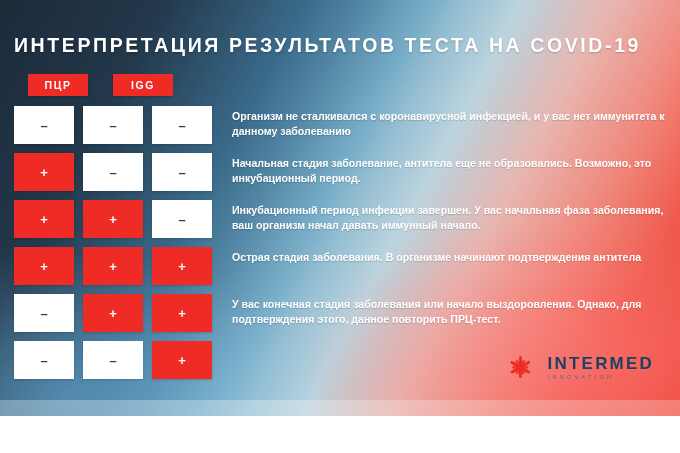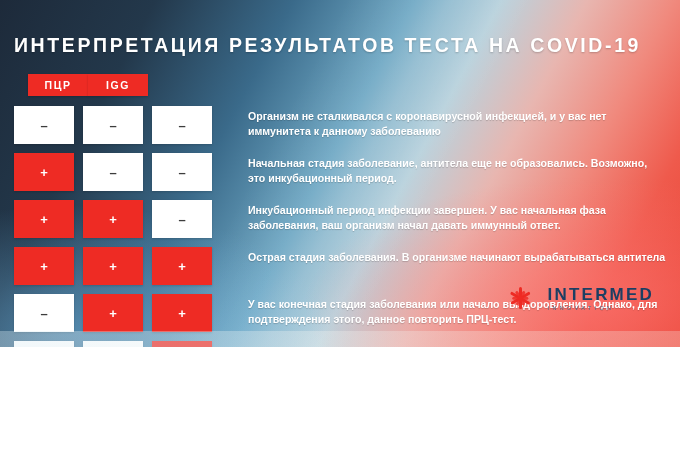--- a/index.html
+++ b/index.html
@@ -3,21 +3,21 @@
 <meta charset="utf-8">
 <style>
   * { box-sizing: border-box; margin: 0; padding: 0; }
   html, body {
     width: 680px; height: 453px;
     font-family: "Liberation Sans", sans-serif;
     overflow: hidden;
   }
   #canvas {
     position: relative;
-    width: 680px; height: 347px;
+    width: 680px; height: 416px;
     background:
       radial-gradient(ellipse 70% 60% at 88% 88%, rgba(255,120,120,0.55) 0%, rgba(255,120,120,0) 62%),
       radial-gradient(ellipse 60% 55% at 10% 95%, rgba(120,190,235,0.45) 0%, rgba(120,190,235,0) 65%),
       linear-gradient(118deg, #1d2a3a 0%, #23384b 18%, #3a6a8a 34%, #6fa8c4 48%, #b9d2dd 58%, #e8b6b0 68%, #f08a7e 78%, #ef5a4c 88%, #e8402f 100%);
     overflow: hidden;
   }
   
   #canvas::before {
     content: "";
     position: absolute; inset: 0;
@@ -32,21 +32,21 @@
     font-size: 19.5px;
     font-weight: bold;
     letter-spacing: 2.6px;
     white-space: nowrap;
     text-shadow: 0 1px 2px rgba(0,0,0,0.22);
   }
   .col-headers {
     position: absolute;
     left: 14px; top: 74px;
     display: flex;
-    gap: 0;
+    gap: 25px;
     padding-left: 14px;
   }
   .col-head {
     width: 60px; height: 22px;
     background: #ee2b24;
     color: #ffffff;
     font-size: 10.5px;
     font-weight: bold;
     letter-spacing: 1.6px;
     display: flex; align-items: center; justify-content: center;
@@ -67,21 +67,21 @@
   .cell {
     width: 60px; height: 38px;
     display: flex; align-items: center; justify-content: center;
     font-size: 13px;
     font-weight: bold;
     box-shadow: 0 1px 2px rgba(0,0,0,0.16);
   }
   .cell.neg { background: #ffffff; color: #3d3d3d; }
   .cell.pos { background: #ee2b24; color: #ffffff; }
   .desc {
-    margin-left: 36px;
+    margin-left: 20px;
     color: #ffffff;
     font-size: 10.6px;
     font-weight: bold;
     line-height: 15px;
     max-width: 460px;
     padding-top: 3px;
     text-shadow: 0 1px 1px rgba(0,0,0,0.18);
   }
   
   .logo {
@@ -154,30 +154,30 @@
       </div>
       <div class="desc">Начальная стадия заболевание, антитела еще не образовались. Возможно, это инкубационный период.</div>
     </div>
 
     <div class="row">
       <div class="cells">
         <div class="cell pos">+</div>
         <div class="cell pos">+</div>
         <div class="cell neg">–</div>
       </div>
-      <div class="desc">Инкубационный период инфекции завершен. У вас начальная фаза заболевания, ваш организм  начал давать иммунный ответ.</div>
-    </div>
-
-    <div class="row">
-      <div class="cells">
-        <div class="cell pos">+</div>
-        <div class="cell pos">+</div>
-        <div class="cell pos">+</div>
-      </div>
-      <div class="desc">Острая стадия заболевания. В организме начинают вырабатываться антитела</div>
+      <div class="desc">Инкубационный период инфекции завершен. У вас начальная фаза заболевания, ваш организм  начал давать иммунный начало.</div>
+    </div>
+
+    <div class="row">
+      <div class="cells">
+        <div class="cell pos">+</div>
+        <div class="cell pos">+</div>
+        <div class="cell pos">+</div>
+      </div>
+      <div class="desc">Острая стадия заболевания. В организме начинают подтверждения антитела</div>
     </div>
 
     <div class="row">
       <div class="cells">
         <div class="cell neg">–</div>
         <div class="cell pos">+</div>
         <div class="cell pos">+</div>
       </div>
       <div class="desc">У вас конечная стадия заболевания или начало выздоровления. Однако, для подтверждения этого, данное повторить ПРЦ-тест.</div>
     </div>

